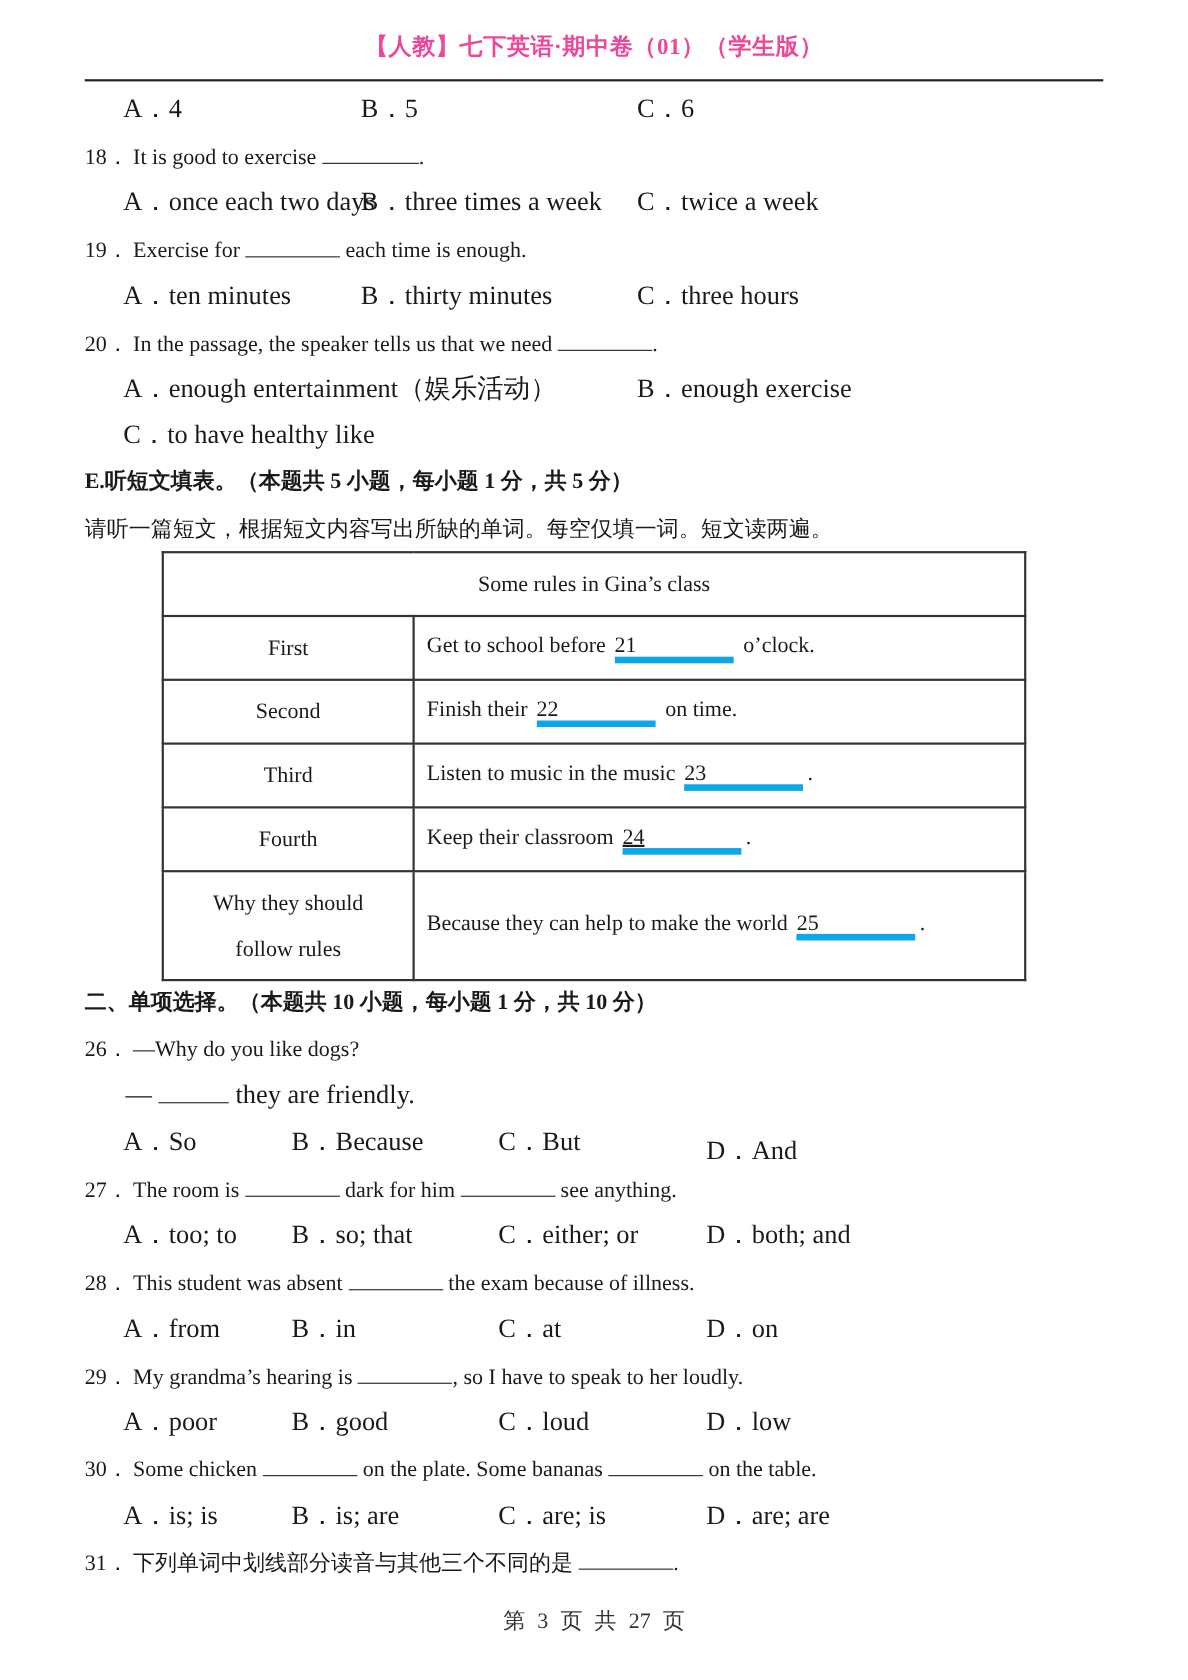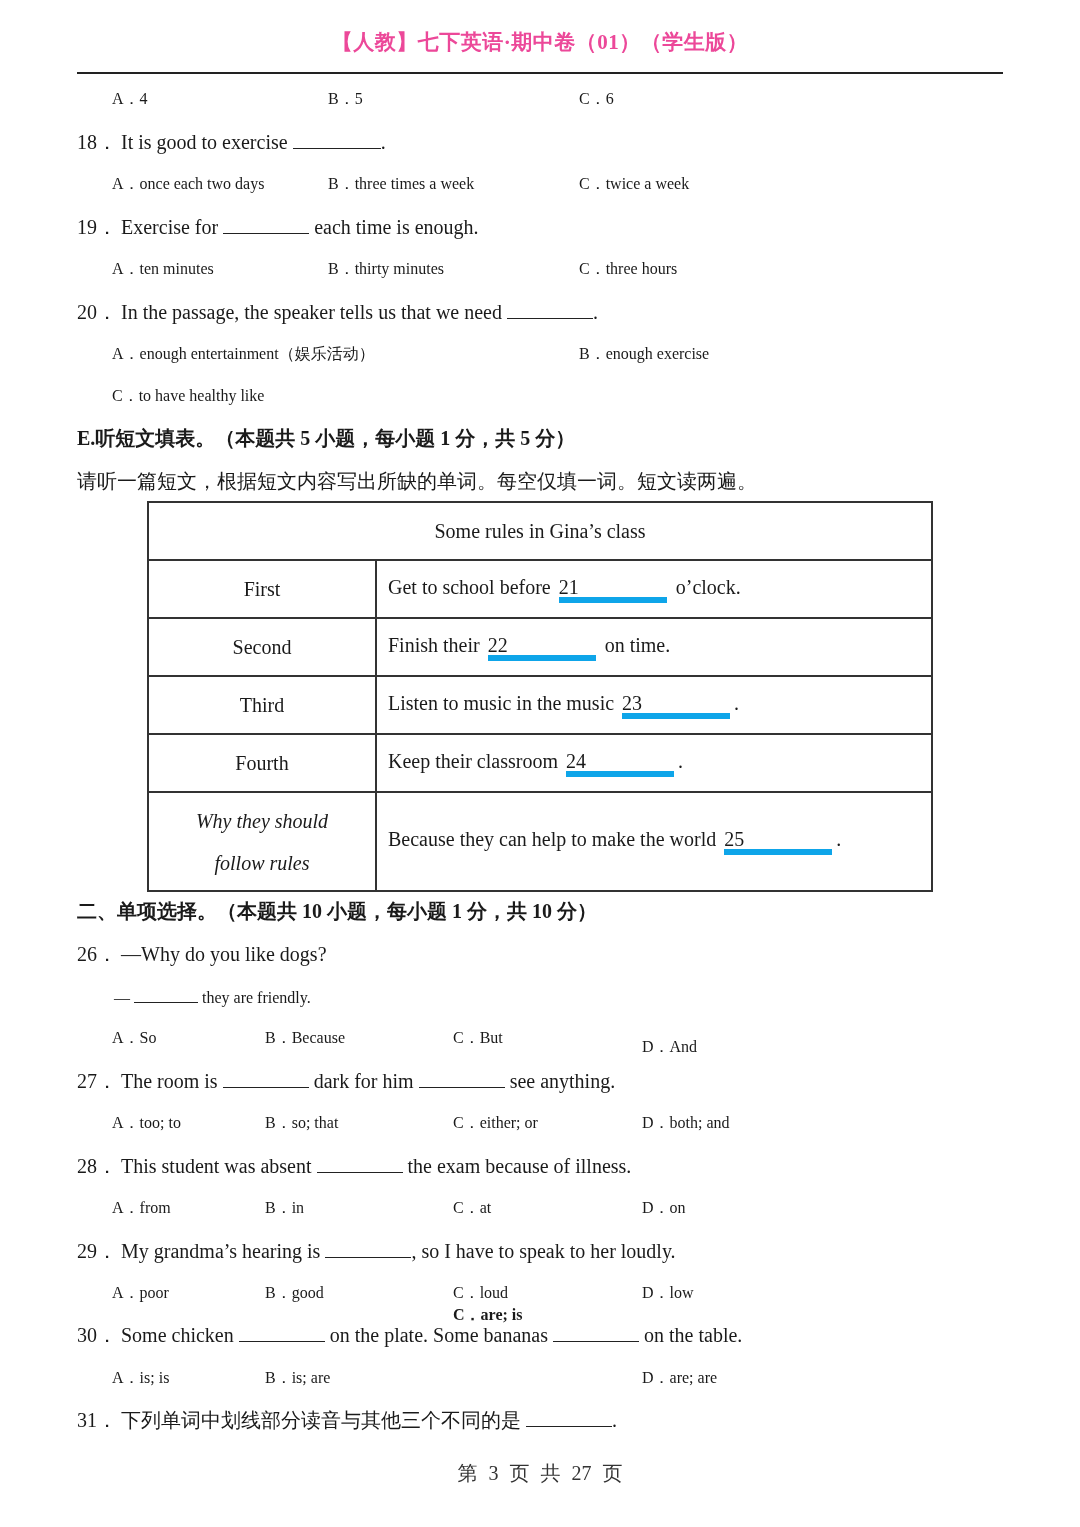--- a/index.html
+++ b/index.html
@@ -12,34 +12,34 @@
     position: absolute; top: 28px; left: 0; width: 1080px; text-align: center;
     font-size: 21px; font-weight: bold; color: #ec4899; letter-spacing: 0.5px;
   }
   .header-rule {
     position: absolute; top: 72px; left: 77px; width: 926px; height: 0;
     border-top: 2px solid #222;
   }
   .line {
     position: absolute; left: 77px; font-size: 20px; white-space: nowrap; line-height: 24px;
   }
-  .opt { position: absolute; font-size: 16px; white-space: nowrap; line-height: 24px; }
+  .opt { position: absolute; font-size: 24px; white-space: nowrap; line-height: 24px; }
   .qnum { display: inline-block; width: 44px; }
   .blank {
     display: inline-block; border-bottom: 1px solid #222; height: 18px; vertical-align: baseline;
   }
   .bold { font-weight: bold; }
   table.rules {
     position: absolute; top: 501px; left: 147px; width: 786px;
     border-collapse: collapse; font-size: 20px;
   }
   table.rules td { border: 2px solid #333; padding: 0; }
   table.rules td.caption { height: 56px; text-align: center; }
   table.rules td.label { width: 226px; text-align: center; height: 56px; }
-  table.rules td.label.tall { height: 97px; line-height: 42px; font-style: italic; }
+  table.rules td.label.tall { height: 97px; line-height: 42px; }
   table.rules td.content { padding-left: 11px; }
   .num-blank {
     display: inline-block; border-bottom: 6px solid #0ea5e9; text-align: left; line-height: 20px;
     margin-left: 8px; margin-right: 4px;
   }
   .footer {
     position: absolute; top: 1460px; left: 0; width: 1080px; text-align: center;
     font-size: 20px; color: #333; word-spacing: 6px;
   }
 </style>
@@ -102,21 +102,21 @@
   </tr>
   <tr>
     <td class="label">Third</td>
     <td class="content">
       <span>Listen to music in the music</span><span class="num-blank" style="width:108px;">23</span><span>.</span>
     </td>
   </tr>
   <tr>
     <td class="label">Fourth</td>
     <td class="content">
-      <span>Keep their classroom</span><span class="num-blank" style="width:108px;">24</span><span>.</span>
+      <span>Keep their classroom</span><span class="num-blank" style="width:108px;text-decoration:underline;">24</span><span>.</span>
     </td>
   </tr>
   <tr>
     <td class="label tall">
       <span>Why they should</span><br>
       <span>follow rules</span>
     </td>
     <td class="content">
       <span>Because they can help to make the world</span><span class="num-blank" style="width:108px;">25</span><span>.</span>
     </td>
@@ -172,21 +172,21 @@
 
 <div class="line" style="top:1323px;">
   <span class="qnum">30．</span><span>Some chicken</span>
   <span class="blank" style="width:86px;"></span>
   <span>on the plate. Some bananas</span>
   <span class="blank" style="width:86px;"></span>
   <span>on the table.</span>
 </div>
 <div class="opt" style="top:1366px;left:112px;"><span>A．</span><span>is; is</span></div>
 <div class="opt" style="top:1366px;left:265px;"><span>B．</span><span>is; are</span></div>
-<div class="opt" style="top:1303px;left:453px;font-weight:bold;"><span>C．</span><span>are; is</span></div>
+<div class="opt" style="top:1366px;left:453px;"><span>C．</span><span>are; is</span></div>
 <div class="opt" style="top:1366px;left:642px;"><span>D．</span><span>are; are</span></div>
 
 <div class="line" style="top:1408px;">
   <span class="qnum">31．</span><span>下列单词中划线部分读音与其他三个不同的是</span>
   <span class="blank" style="width:86px;"></span><span>.</span>
 </div>
 
 <div class="footer">第 3 页 共 27 页</div>
 
 </body></html>

